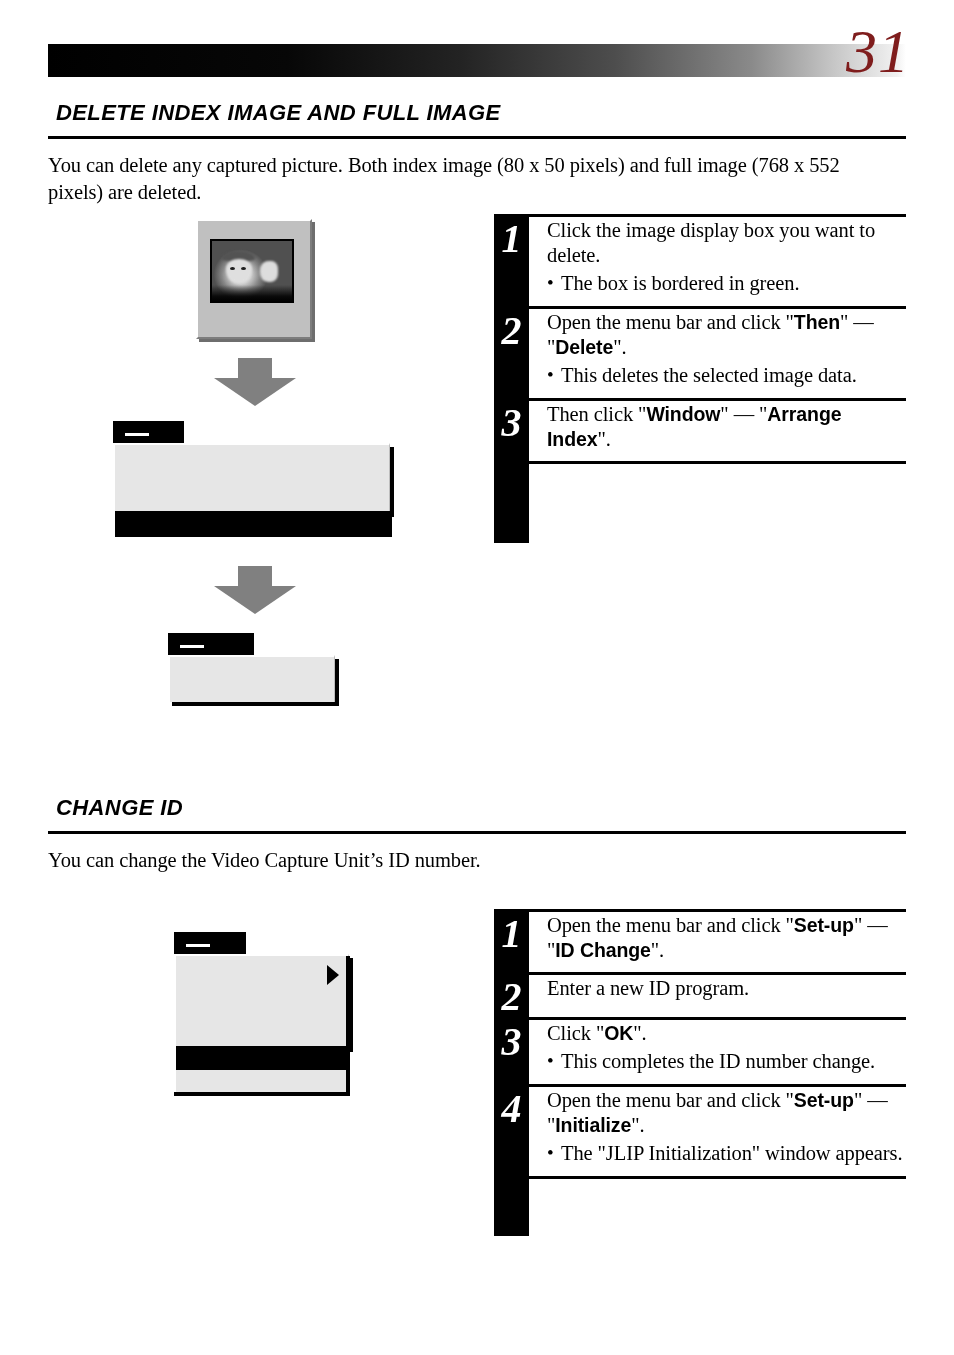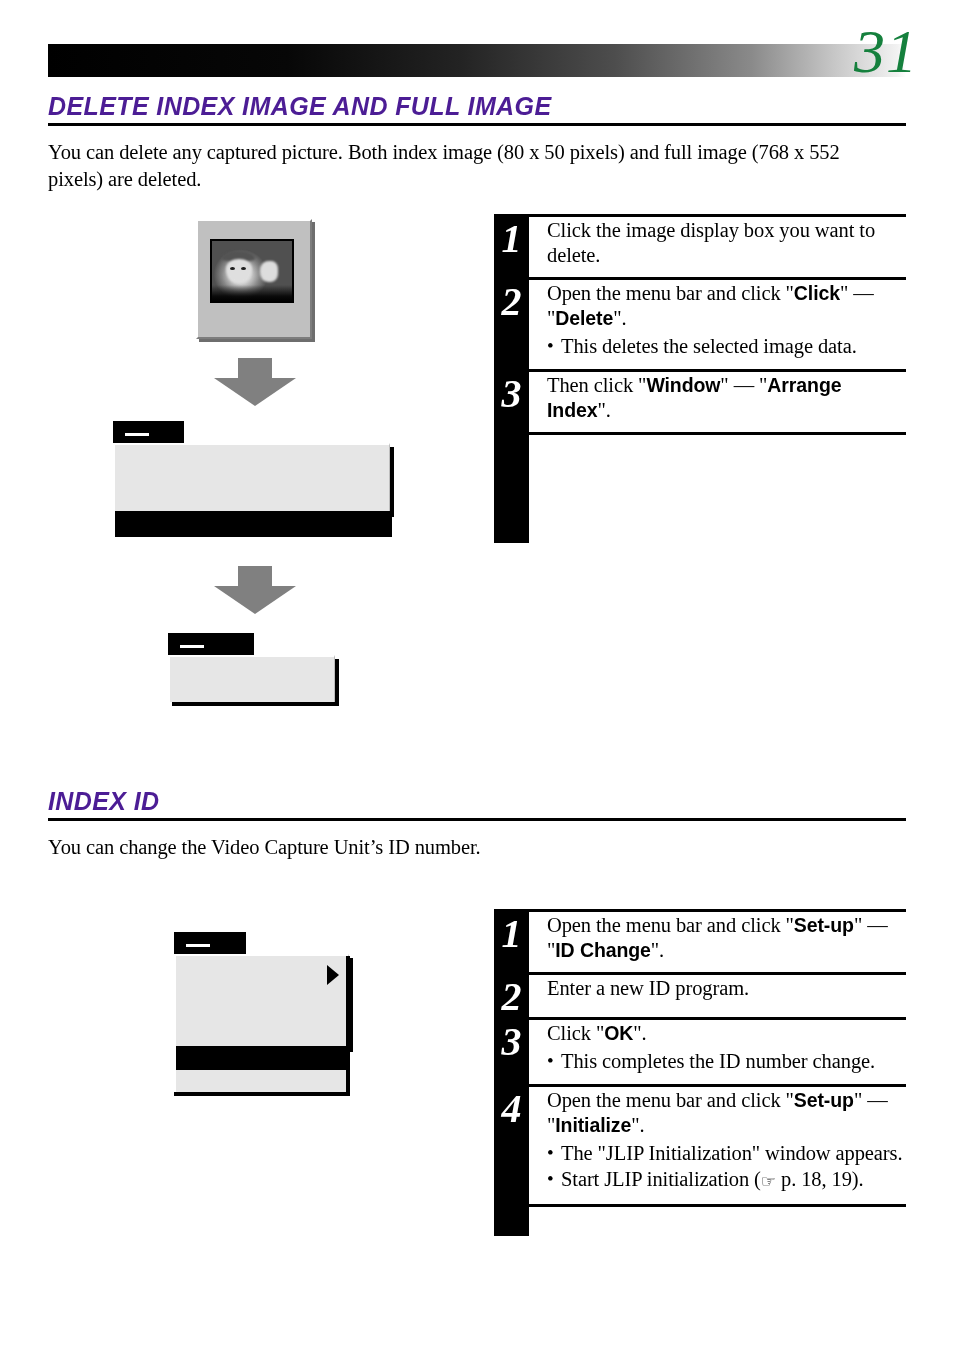--- a/index.html
+++ b/index.html
@@ -24,45 +24,45 @@
     height: 100px;
   }
   .gradient-bar {
     position: absolute;
     left: 48px; top: 44px;
     width: 858px; height: 33px;
     background: linear-gradient(to right, #000000 0%, #070707 28%, #232323 48%, #4d4d4d 66%, #8a8a8a 82%, #c9c9c9 92%, #f2f2f2 99%, #ffffff 100%);
   }
   .page-number {
     position: absolute;
-    right: 36px; top: 20px;
+    right: 44px; top: 20px;
     font-family: "Liberation Serif", serif;
     font-style: italic;
     font-weight: 400;
     font-size: 62px;
     line-height: 62px;
     letter-spacing: 1px;
-    color: #15803d;
+    color: #7f1d1d;
   }
 
   
   .section {
     position: absolute;
     left: 48px;
     width: 858px;
   }
   .section-title {
     font-family: "Liberation Sans", sans-serif;
     font-weight: bold;
     font-style: italic;
-    font-size: 25px;
+    font-size: 22px;
     letter-spacing: 0.4px;
-    margin: 0;
+    margin: 8px;
     padding: 0 0 2px 0;
-    color: #4c1d95;
+    color: #000000;
   }
   .section-rule {
     border-bottom: 3px solid #000;
     width: 858px;
     margin-bottom: 13px;
   }
   .section-intro {
     font-family: "Liberation Serif", serif;
     font-size: 20.5px;
     line-height: 27px;
@@ -319,43 +319,46 @@
   </div>
 </div>
 
 <div class="steps" style="left:494px; top:214px; width:412px;">
   <div class="steps-bar" style="height: 329px;"></div>
   <div class="steps-list" id="steps-0">
       <div class="step">
         <div class="step-num">1</div>
         <div class="step-body">
           <p class="step-main"><span>Click the image display box you want to delete.</span></p>
+          <ul class="step-bullets">
+            <li><span>The box is bordered in green.</span></li>
+          </ul>
         </div>
       </div>
       <div class="step">
         <div class="step-num">2</div>
         <div class="step-body">
-          <p class="step-main"><span>Open the menu bar and click "</span><b>Click</b><span>" — "</span><b>Delete</b><span>".</span></p>
+          <p class="step-main"><span>Open the menu bar and click "</span><b>Then</b><span>" — "</span><b>Delete</b><span>".</span></p>
           <ul class="step-bullets">
             <li><span>This deletes the selected image data.</span></li>
           </ul>
         </div>
       </div>
       <div class="step">
         <div class="step-num">3</div>
         <div class="step-body">
           <p class="step-main"><span>Then click "</span><b>Window</b><span>" — "</span><b>Arrange Index</b><span>".</span></p>
         </div>
       </div>
       <div class="steps-bottom-rule"></div>
     </div>
 </div>
 
 <div class="section" style="top:787px;">
-  <h1 class="section-title">INDEX ID</h1>
+  <h1 class="section-title">CHANGE ID</h1>
   <div class="section-rule"></div>
   <p class="section-intro">You can change the Video Capture Unit’s ID number.</p>
 </div>
 
 <div class="illus-col">
   <div class="menu-illus">
     <div class="menu-tab" style="left:174px; top:932px; width:72px; height:22px;">
       <div class="tab-dash"></div>
     </div>
     <div class="menu-body" style="left:174px; top:954px; width:172px; height:92px;">
@@ -391,19 +394,18 @@
             <li><span>This completes the ID number change.</span></li>
           </ul>
         </div>
       </div>
       <div class="step">
         <div class="step-num">4</div>
         <div class="step-body">
           <p class="step-main"><span>Open the menu bar and click "</span><b>Set-up</b><span>" — "</span><b>Initialize</b><span>".</span></p>
           <ul class="step-bullets">
             <li><span>The "JLIP Initialization" window appears.</span></li>
-            <li><span>Start JLIP initialization (</span><span class="hand-icon">☞</span><span> p. 18, 19).</span></li>
           </ul>
         </div>
       </div>
       <div class="steps-bottom-rule"></div>
     </div>
 </div>
 
 </body></html>

